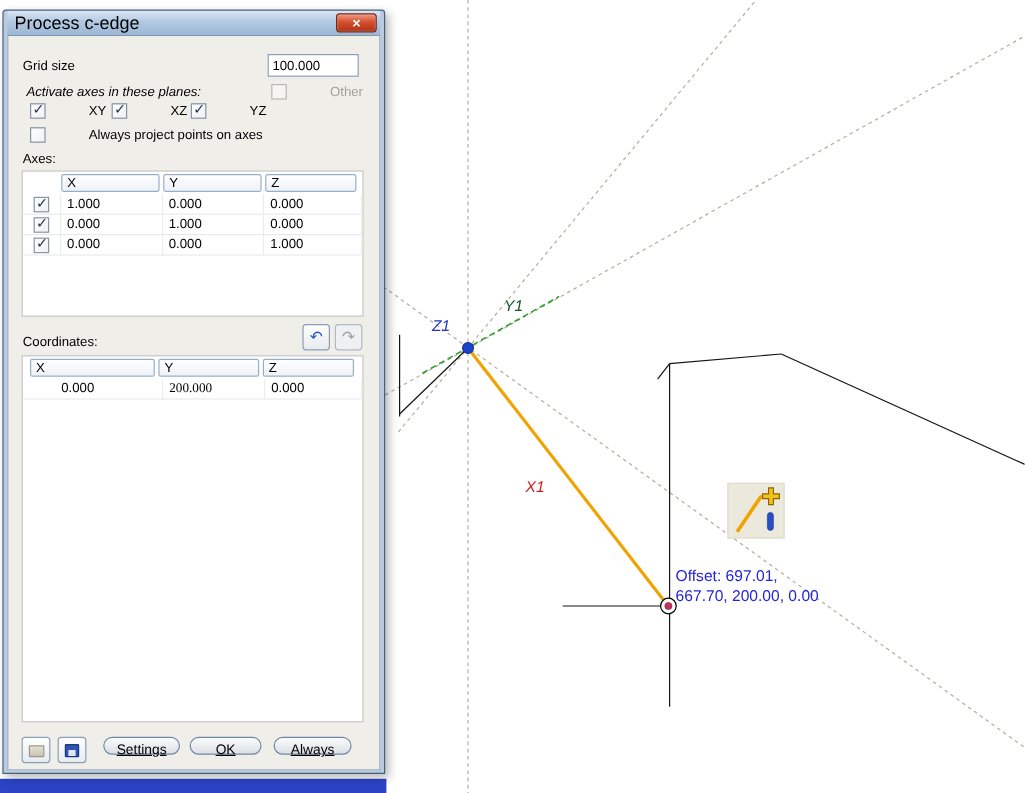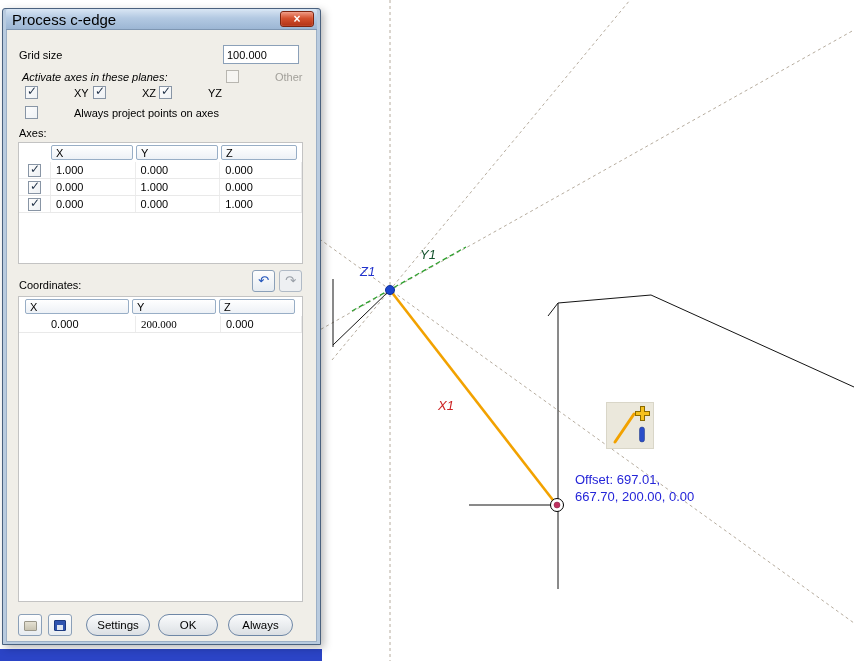--- a/index.html
+++ b/index.html
@@ -45,23 +45,23 @@
         font-size:11px; padding:0 0 0 4px; margin-right:3px; line-height:14px; }
   .trow { display:flex; align-items:center; height:17px; border-bottom:1px solid #e9e9e9; }
   .cbcol { width:32px; display:flex; justify-content:center; align-self:stretch; align-items:center;
            border-right:1px solid #ececec; }
   .td { align-self:stretch; line-height:17px; padding-left:5px; border-right:1px solid #ececec; }
 
   .mini-btn { position:absolute; width:23px; height:22px; text-align:center;
               border:1px solid #8ba0b8; border-radius:3px;
               background:linear-gradient(#fefefe,#e7ecf1); font-size:13px; line-height:20px; }
   .mini-btn.disabled { color:#9aa0a8; background:#eef0f2; border-color:#b0bac6; }
-  .btn { position:absolute; height:22px; text-align:center; line-height:20px; font-size:11.5px;
+  .btn { position:absolute; height:15px; text-align:center; line-height:20px; font-size:11.5px;
          border:1px solid #6e87a6; border-radius:11px;
-         background:linear-gradient(#fafbfc,#e9ecef 55%,#dbdfe3); }
+         background:linear-gradient(#fafbfc,#e9ecef 55%,#dbdfe3);text-decoration:underline; }
   .folder-icon { display:inline-block; width:13px; height:10px; margin-top:6px;
                  background:linear-gradient(#e4e0d2,#c9c4b2); border:1px solid #9a978a; border-radius:1px; }
   .floppy-icon { display:inline-block; width:12px; height:11px; margin-top:5px;
                  background:#2f54b0; border:1px solid #1d3a80; border-radius:1px; position:relative; }
   .floppy-icon::after { content:""; position:absolute; left:2px; bottom:0; width:6px; height:5px; background:#dfe6f2; }
 
   .bottom-strip { position:absolute; left:0; top:649px; width:322px; height:12px; background:#2b44c6; z-index:9; }
 </style>
 </head>
 <body>
@@ -107,21 +107,21 @@
       <rect x="0.5" y="0.5" width="47" height="46" fill="#ebe8dc" stroke="#d9d6c8"></rect>
       <line x1="9" y1="40" x2="28" y2="12" stroke="#f2a200" stroke-width="3" stroke-linecap="round"></line>
       <line x1="36.5" y1="4" x2="36.5" y2="19" stroke="#8a6a00" stroke-width="5"></line>
       <line x1="29" y1="11.5" x2="44" y2="11.5" stroke="#8a6a00" stroke-width="5"></line>
       <line x1="36.5" y1="5" x2="36.5" y2="18" stroke="#f5c11e" stroke-width="3"></line>
       <line x1="30" y1="11.5" x2="43" y2="11.5" stroke="#f5c11e" stroke-width="3"></line>
       <rect x="33.5" y="25" width="5" height="15" rx="2.5" fill="#2b4ec8" stroke="#1a337e" stroke-width="0.5"></rect>
     </svg>
   </div>
 
-  <div class="offset-tip" style="left:563px; top:471px;margin-left:12px;">
+  <div class="offset-tip" style="left:563px; top:471px;">
     <div>Offset: 697.01,</div>
     <div>667.70, 200.00, 0.00</div>
   </div>
 
   <div class="window">
     <div class="titlebar">
       <span class="title">Process c-edge</span>
       <span class="close-btn"><span>×</span></span>
     </div>
     <div class="body">

